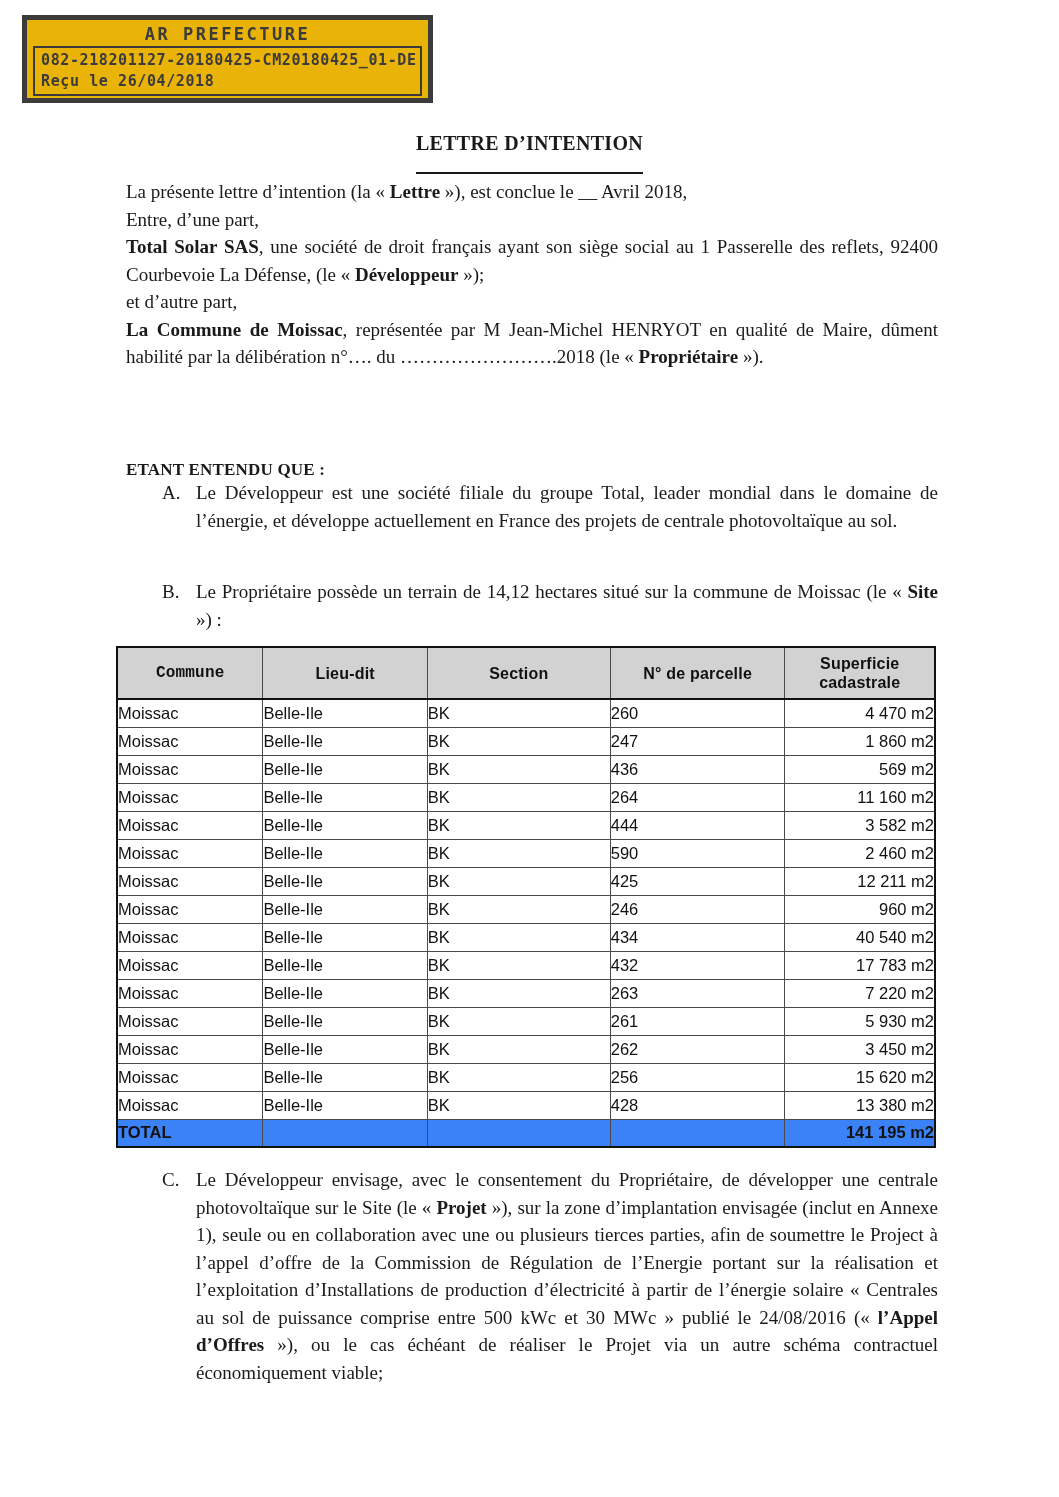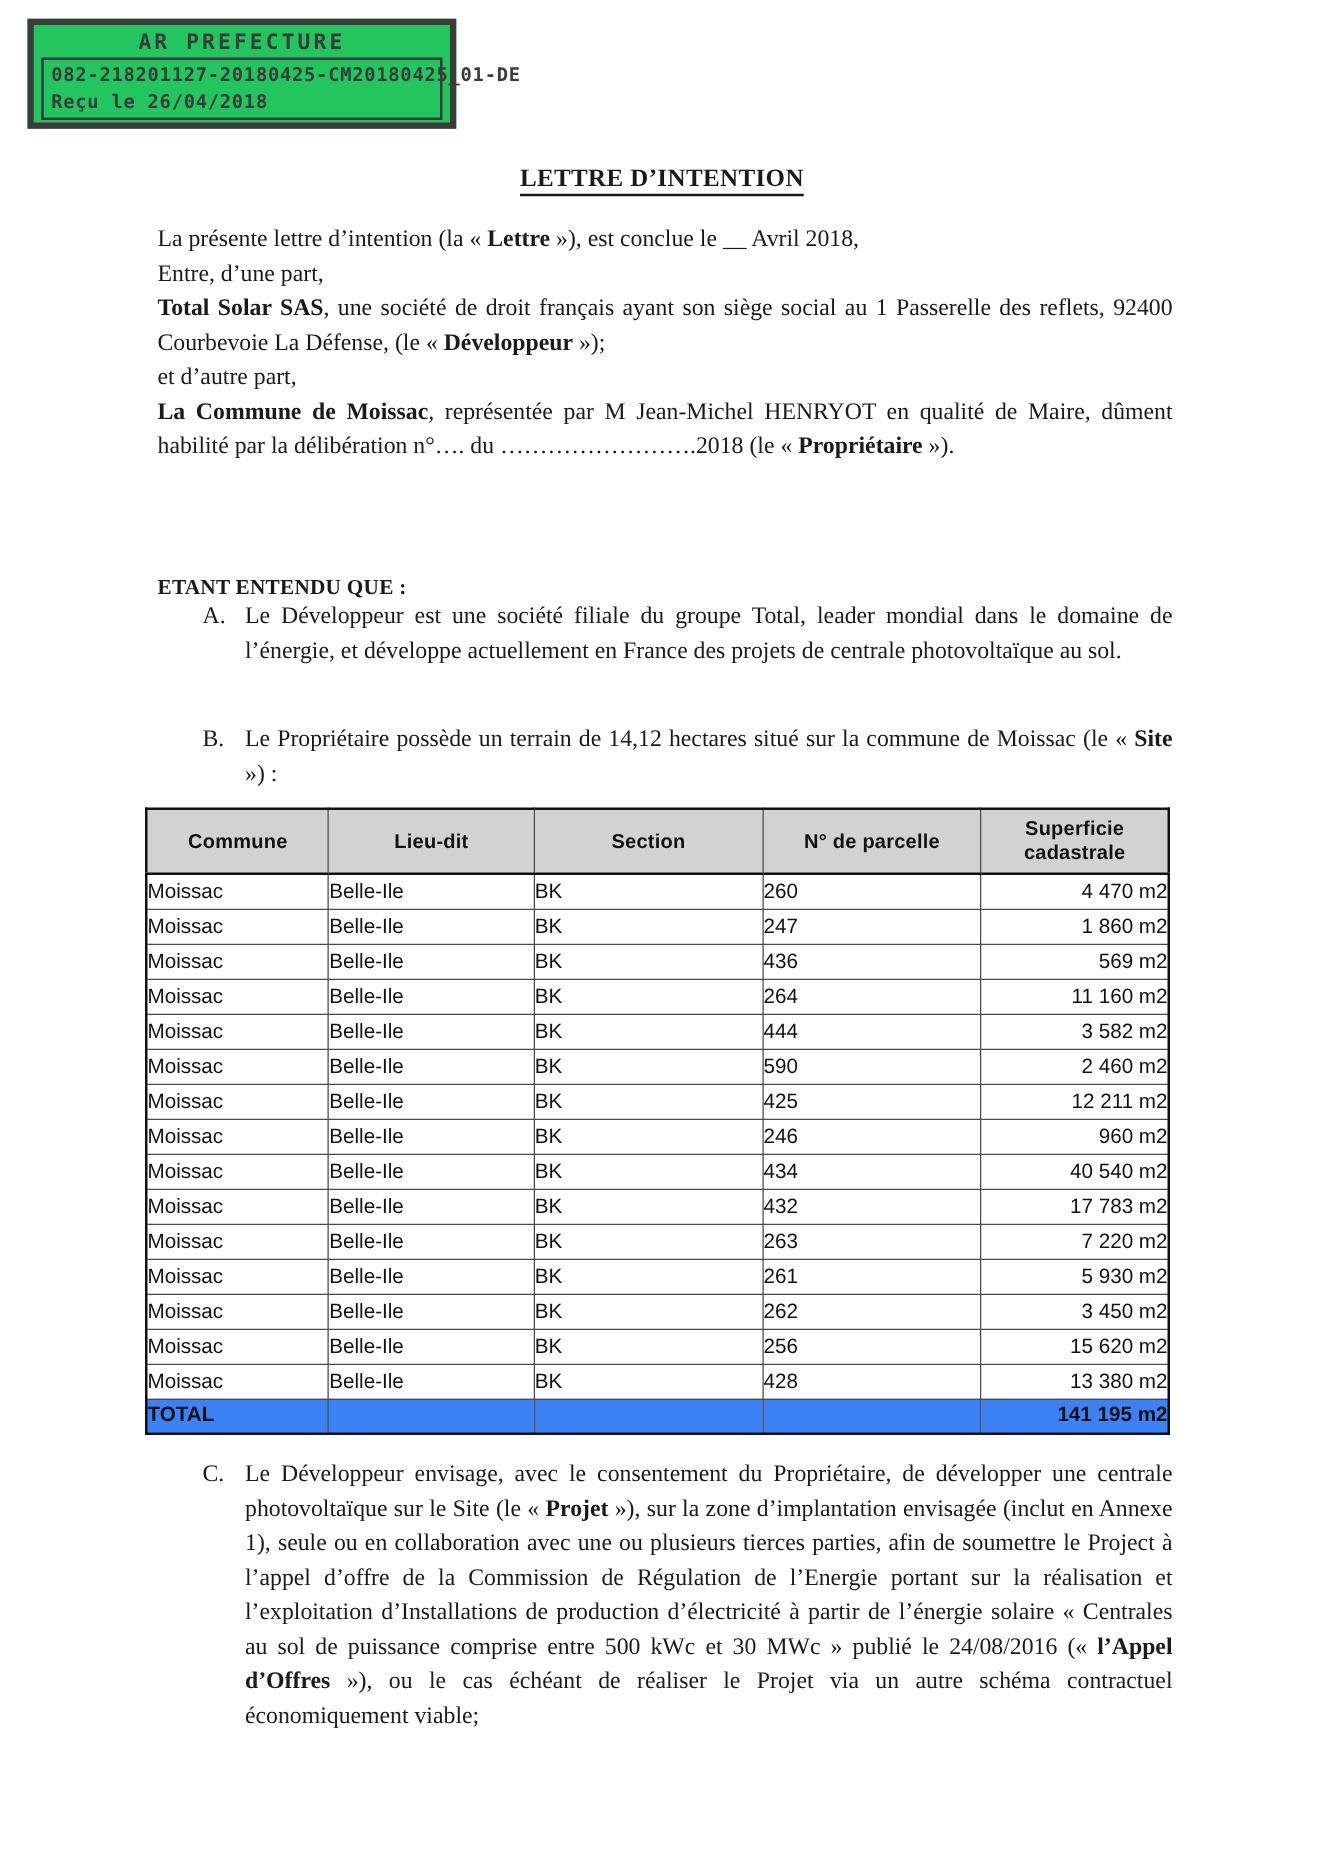--- a/index.html
+++ b/index.html
@@ -14,24 +14,24 @@
     font-family: "Liberation Serif", "DejaVu Serif", serif;
     color: #1a1a1a;
     overflow: hidden;
   }
 
   
   #prefecture-stamp {
     position: absolute;
     left: 22px;
     top: 15px;
-    width: 343px;
+    width: 411px;
     height: 88px;
     border: 5px solid #3b3b3b;
-    background: #22c55e;
+    background: #eab308;
     box-sizing: border-box;
     padding: 3px 4px 4px 4px;
   }
   .stamp-title {
     font-family: "DejaVu Sans Mono", "Liberation Mono", monospace;
     font-size: 17px;
     letter-spacing: 2.5px;
     text-align: center;
     color: #3b3b3b;
     font-weight: 600;
@@ -61,21 +61,21 @@
     left: 0;
     top: 132px;
     width: 1059px;
     text-align: center;
     font-size: 20px;
     font-weight: bold;
     letter-spacing: 0.3px;
   }
   #doc-title span {
     border-bottom: 2px solid #1a1a1a;
-    padding-bottom: 1px;
+    padding-bottom: 18px;
   }
 
   #intro-block {
     position: absolute;
     left: 126px;
     top: 178px;
     width: 812px;
     font-size: 19px;
     line-height: 27.5px;
     text-align: justify;
@@ -148,21 +148,21 @@
   #parcel-table thead th {
     background: #d2d2d2;
     font-weight: bold;
     font-size: 16px;
     height: 52px;
     text-align: center;
     border-bottom: 2.5px solid #111;
     line-height: 19px;
     letter-spacing: 0.2px;
   }
-  .col-commune { width: 142px; }
+  .col-commune { width: 142px; font-family: Liberation Mono, monospace; }
   .col-lieudit { width: 160px; }
   .col-section { width: 178px; }
   .col-parcelle { width: 170px; }
   .col-superficie { width: 146px; }
 
   td.cell-commune { padding-left: 7px; text-align: left; }
   td.cell-lieudit { padding-left: 12px; text-align: left; }
   td.cell-section { padding-left: 12px; text-align: left; }
   td.cell-parcelle { padding-left: 10px; text-align: left; }
   td.cell-superficie { padding-right: 9px; text-align: right; margin-left: 39px; }

